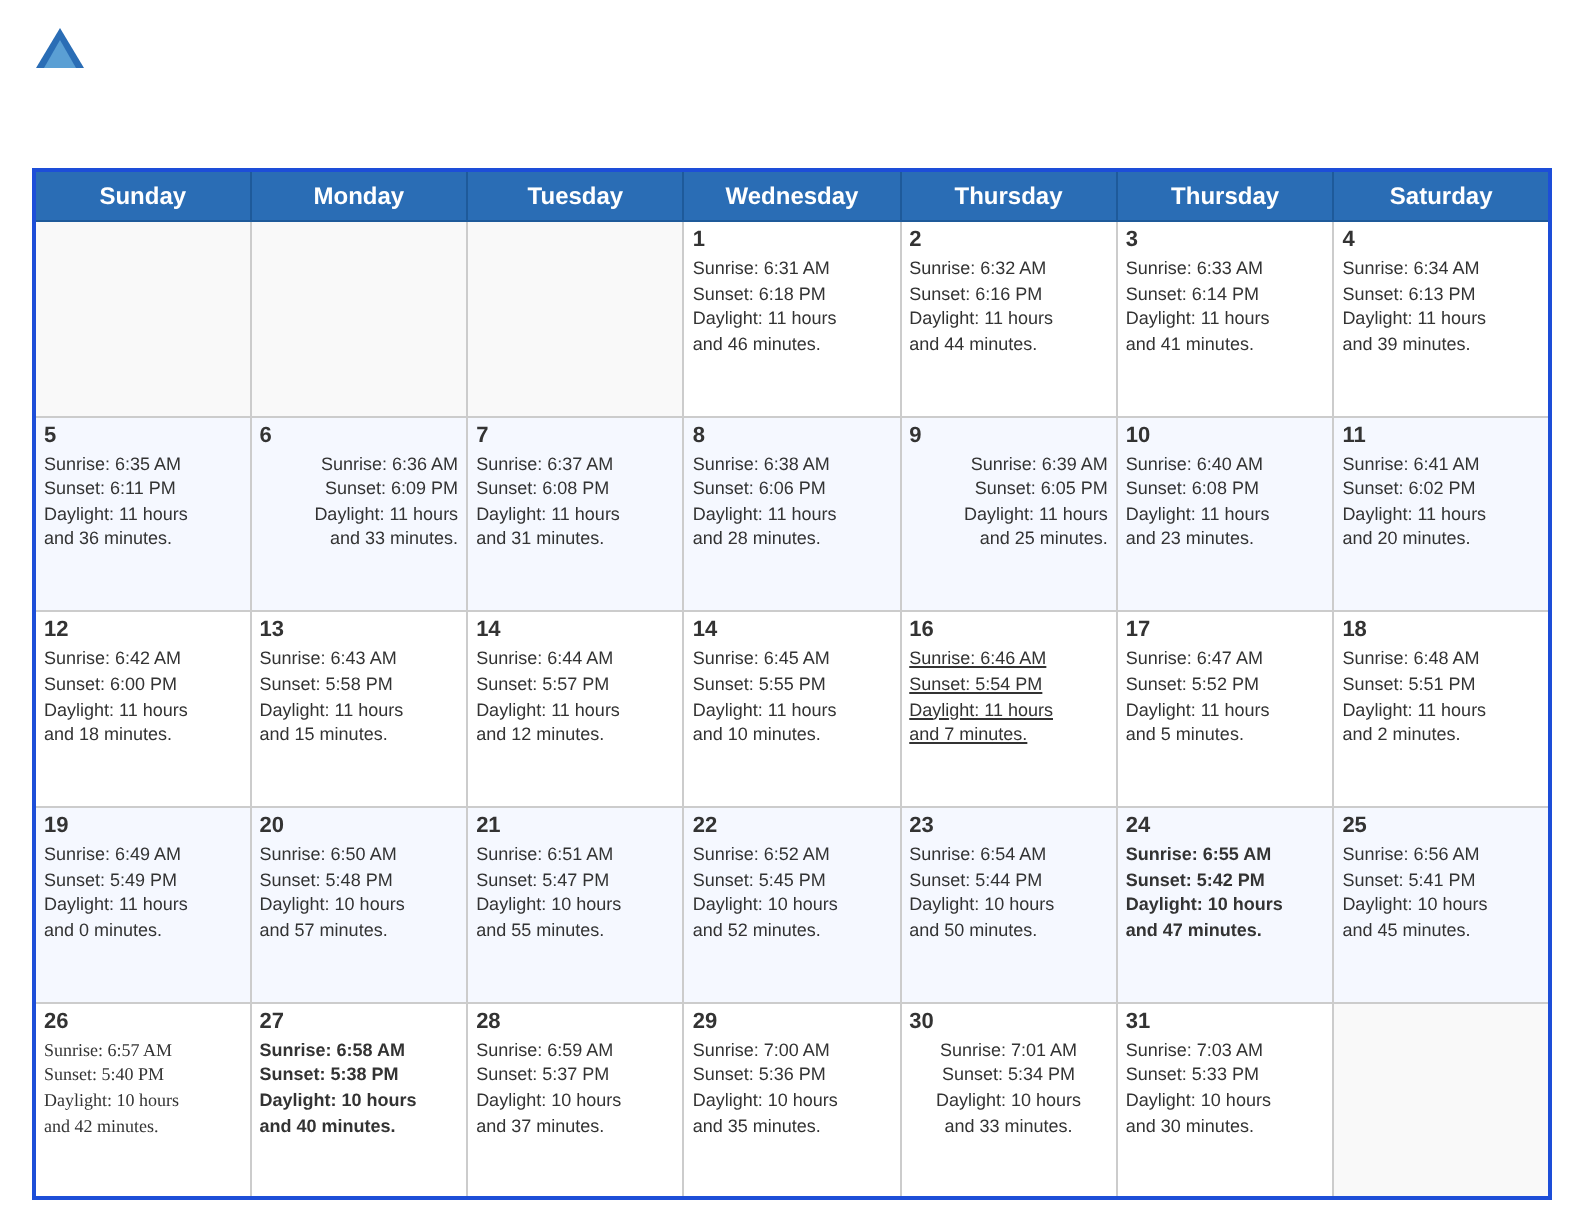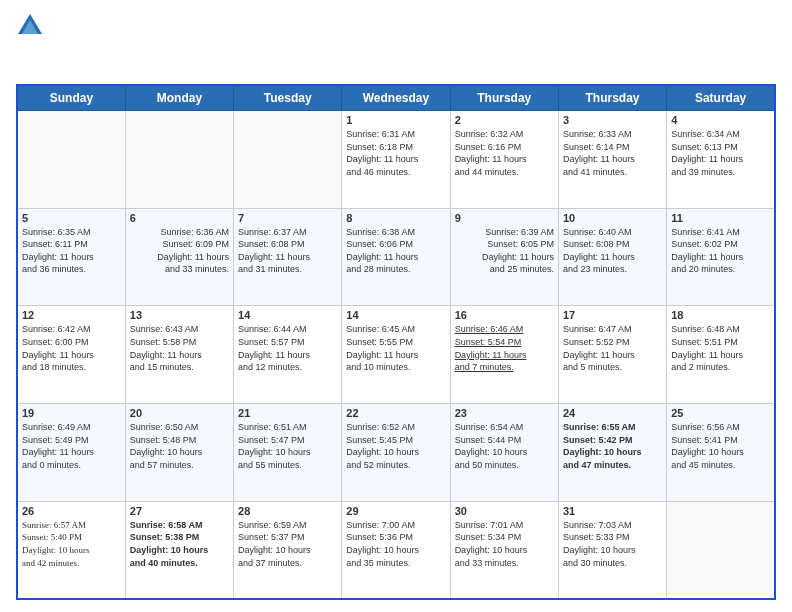--- a/index.html
+++ b/index.html
@@ -350,21 +350,21 @@
           </td>
           <td>
             <span class="day-num">29</span>
             <div class="day-info" style="white-space: pre-line;">Sunrise: 7:00 AM
 Sunset: 5:36 PM
 Daylight: 10 hours
 and 35 minutes.</div>
           </td>
           <td>
             <span class="day-num">30</span>
-            <div class="day-info" style="white-space: pre-line;">Sunrise: 7:01 AM
+            <div class="day-info" style="white-space: pre-line; text-align: center;">Sunrise: 7:01 AM
 Sunset: 5:34 PM
 Daylight: 10 hours
 and 33 minutes.</div>
           </td>
           <td>
             <span class="day-num">31</span>
             <div class="day-info" style="white-space: pre-line;">Sunrise: 7:03 AM
 Sunset: 5:33 PM
 Daylight: 10 hours
 and 30 minutes.</div>

